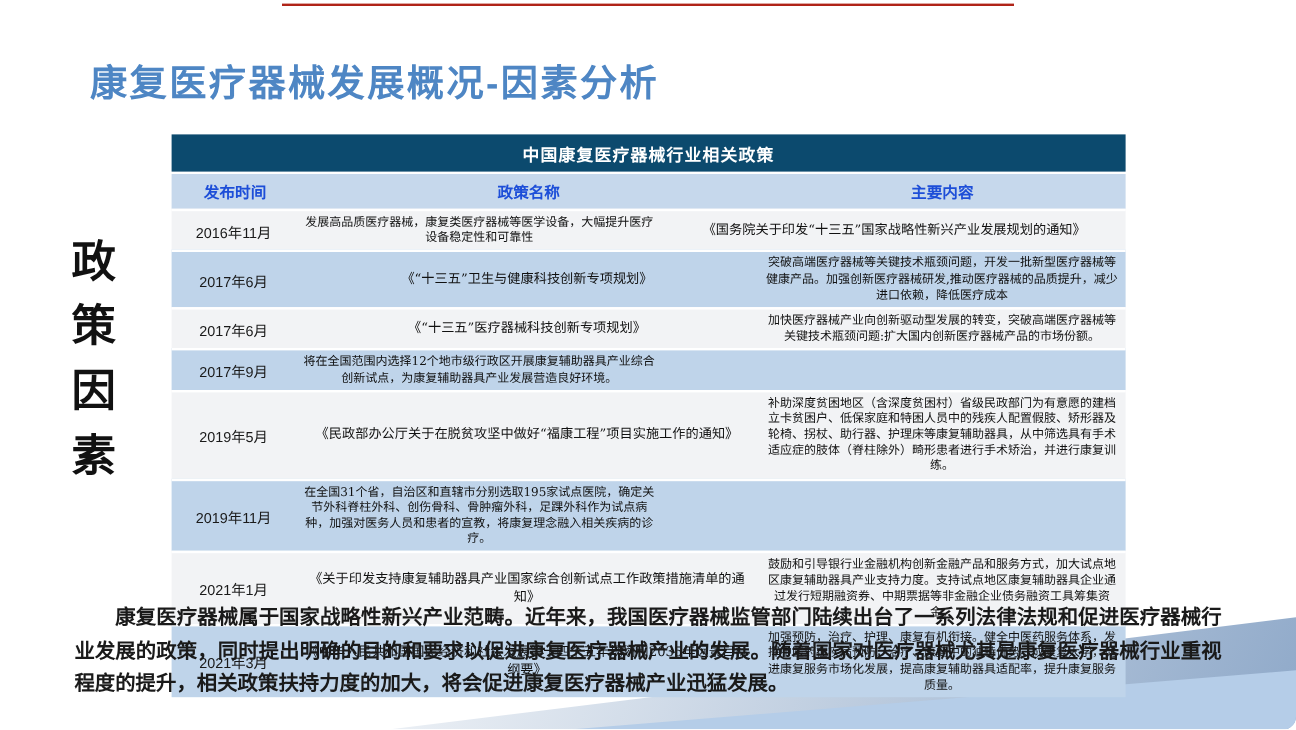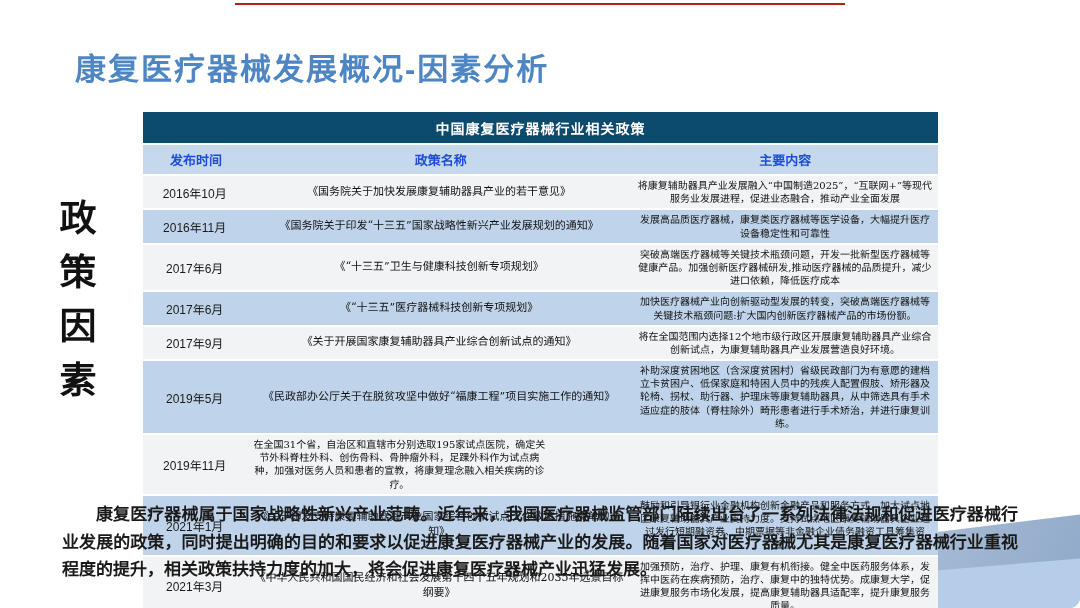--- a/index.html
+++ b/index.html
@@ -58,47 +58,41 @@
   <div class="side-label">政策因素</div>
 
   <div class="policy-table">
     <div class="tcaption">中国康复医疗器械行业相关政策</div>
     <div class="thead">
       <div class="th col-date">发布时间</div>
       <div class="th col-policy">政策名称</div>
       <div class="th col-content">主要内容</div>
     </div>
     <div class="tbody">
-    <div class="trow">
-      <div class="cell date col-date">2016年10月</div>
-      <div class="cell policy col-policy">《国务院关于加快发展康复辅助器具产业的若干意见》</div>
-      <div class="cell content col-content">将康复辅助器具产业发展融入“中国制造2025”，“互联网+”等现代服务业发展进程，促进业态融合，推动产业全面发展</div>
-    </div>
 
     <div class="trow">
       <div class="cell date col-date">2016年11月</div>
+      <div class="cell content col-content">发展高品质医疗器械，康复类医疗器械等医学设备，大幅提升医疗设备稳定性和可靠性</div>
       <div class="cell policy col-policy">《国务院关于印发“十三五”国家战略性新兴产业发展规划的通知》</div>
-      <div class="cell content col-content">发展高品质医疗器械，康复类医疗器械等医学设备，大幅提升医疗设备稳定性和可靠性</div>
     </div>
 
     <div class="trow">
       <div class="cell date col-date">2017年6月</div>
       <div class="cell policy col-policy">《“十三五”卫生与健康科技创新专项规划》</div>
       <div class="cell content col-content">突破高端医疗器械等关键技术瓶颈问题，开发一批新型医疗器械等健康产品。加强创新医疗器械研发,推动医疗器械的品质提升，减少进口依赖，降低医疗成本</div>
     </div>
 
     <div class="trow">
       <div class="cell date col-date">2017年6月</div>
       <div class="cell policy col-policy">《“十三五”医疗器械科技创新专项规划》</div>
       <div class="cell content col-content">加快医疗器械产业向创新驱动型发展的转变，突破高端医疗器械等关键技术瓶颈问题:扩大国内创新医疗器械产品的市场份额。</div>
     </div>
 
     <div class="trow">
       <div class="cell date col-date">2017年9月</div>
-      <div class="cell policy col-policy">《关于开展国家康复辅助器具产业综合创新试点的通知》</div>
       <div class="cell content col-content">将在全国范围内选择12个地市级行政区开展康复辅助器具产业综合创新试点，为康复辅助器具产业发展营造良好环境。</div>
     </div>
 
     <div class="trow">
       <div class="cell date col-date">2019年5月</div>
       <div class="cell policy col-policy">《民政部办公厅关于在脱贫攻坚中做好“福康工程”项目实施工作的通知》</div>
       <div class="cell content col-content">补助深度贫困地区（含深度贫困村）省级民政部门为有意愿的建档立卡贫困户、低保家庭和特困人员中的残疾人配置假肢、矫形器及轮椅、拐杖、助行器、护理床等康复辅助器具，从中筛选具有手术适应症的肢体（脊柱除外）畸形患者进行手术矫治，并进行康复训练。</div>
     </div>
 
     <div class="trow">

